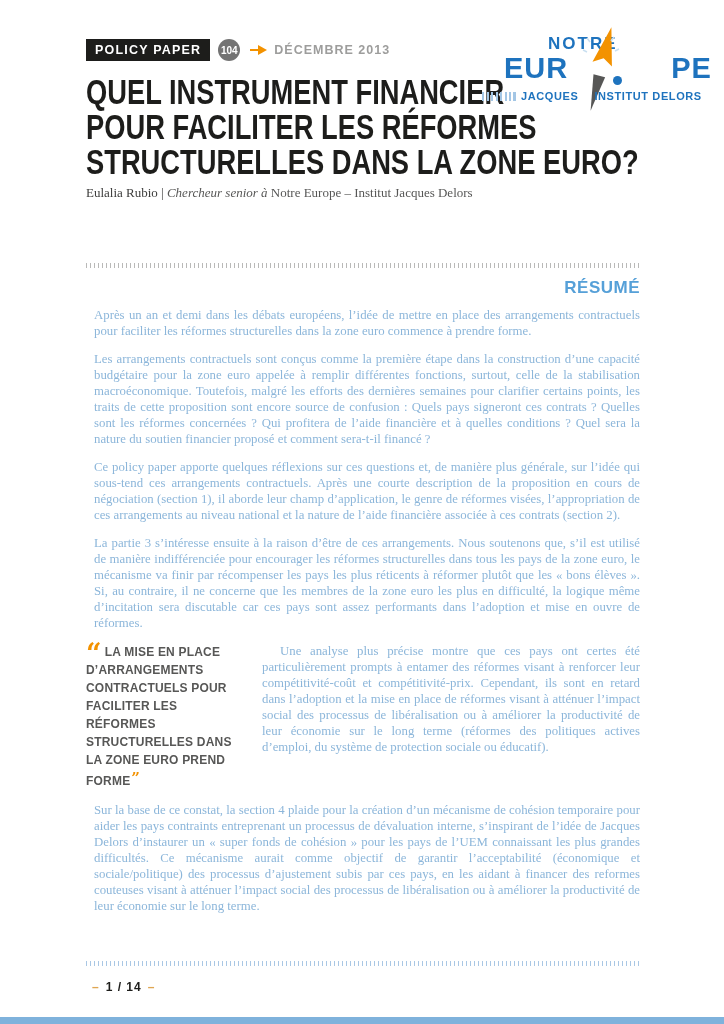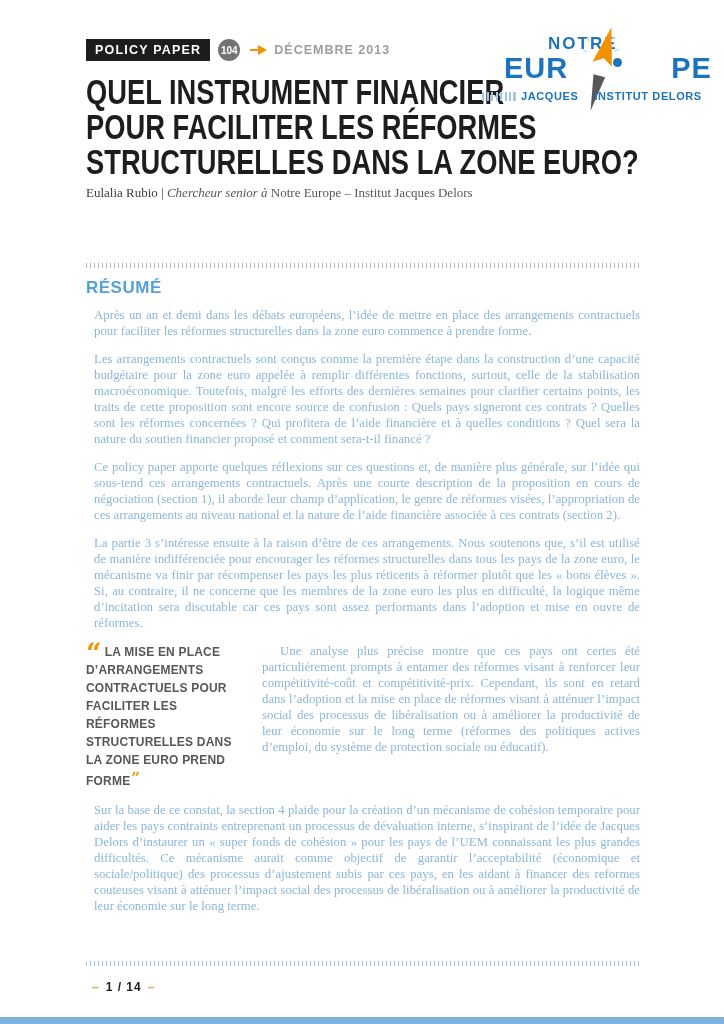--- a/index.html
+++ b/index.html
@@ -18,21 +18,21 @@
   .arrow .tail{width:8px;height:2.5px;background:#f39200;}
   .arrow .head{width:0;height:0;border-left:9px solid #f39200;
           border-top:5px solid transparent;border-bottom:5px solid transparent;}
   .date{color:#9d9d9c;font-size:12.5px;font-weight:bold;letter-spacing:1px;margin-left:7px;}
 
   
   .logo{position:absolute;top:28px;right:30px;width:212px;height:82px;}
   .logo-notre{position:absolute;top:6px;left:66px;color:#1e73be;font-size:17px;font-weight:bold;
           letter-spacing:2px;}
   .logo-main{position:absolute;top:24px;left:22px;color:#1e73be;font-size:29px;font-weight:bold;
-          letter-spacing:1px;display:flex;align-items:flex-start;gap:36px;}
+          letter-spacing:1px;display:flex;align-items:flex-end;gap:36px;}
   .logo-dot{display:inline-block;width:9px;height:9px;border-radius:50%;background:#1e73be;
           margin:6px 13px 0 9px;}
   .logo-sub{position:absolute;top:62px;left:0;display:flex;align-items:center;color:#1e73be;
           font-size:11px;font-weight:bold;letter-spacing:0.6px;white-space:nowrap;}
   .ticks{display:inline-block;width:34px;height:9px;margin-right:5px;
           background:repeating-linear-gradient(to right,#a3c6e5 0 2px,transparent 2px 4.5px);}
   .logo-gap{display:inline-block;width:16px;}
   .needle{position:absolute;top:-4px;left:99px;width:40px;height:90px;pointer-events:none;}
 
   
@@ -42,21 +42,21 @@
   .author{margin-top:6px;font-family:"Liberation Serif",serif;font-size:13px;color:#3c3c3b;}
   .author .role{font-style:italic;color:#575756;}
   .author .aff{color:#575756;}
 
   
   .sep{height:5px;background:repeating-linear-gradient(to right,#b9b9b8 0 1.5px,transparent 1.5px 4px);}
   .sep-top{margin-top:62px;}
   .sep-blue{background:repeating-linear-gradient(to right,#a9c7e4 0 1.5px,transparent 1.5px 4px);}
 
   
-  .resume-h{margin:10px 0 0 0;color:#56a0d8;font-size:17px;font-weight:bold;letter-spacing:0.5px;}
+  .resume-h{margin:10px 0 0 0;color:#56a0d8;font-size:17px;font-weight:bold;letter-spacing:0.5px;text-align:right;}
   .body-p{margin:0 0 12px 8px;font-family:"Liberation Serif",serif;font-size:12.8px;line-height:16px;
           color:#8cb6da;text-align:justify;}
   .first-p{margin-top:9px;}
 
   
   .quote-row{display:flex;margin-bottom:12px;}
   .quote{width:168px;flex:0 0 168px;padding-right:14px;box-sizing:border-box;
           color:#575756;font-size:12px;line-height:18px;font-weight:bold;letter-spacing:0.2px;}
   .openq{font-family:"DejaVu Serif",serif;color:#f39200;font-size:27px;line-height:0;
           vertical-align:-7px;margin-right:3px;font-weight:bold;}

